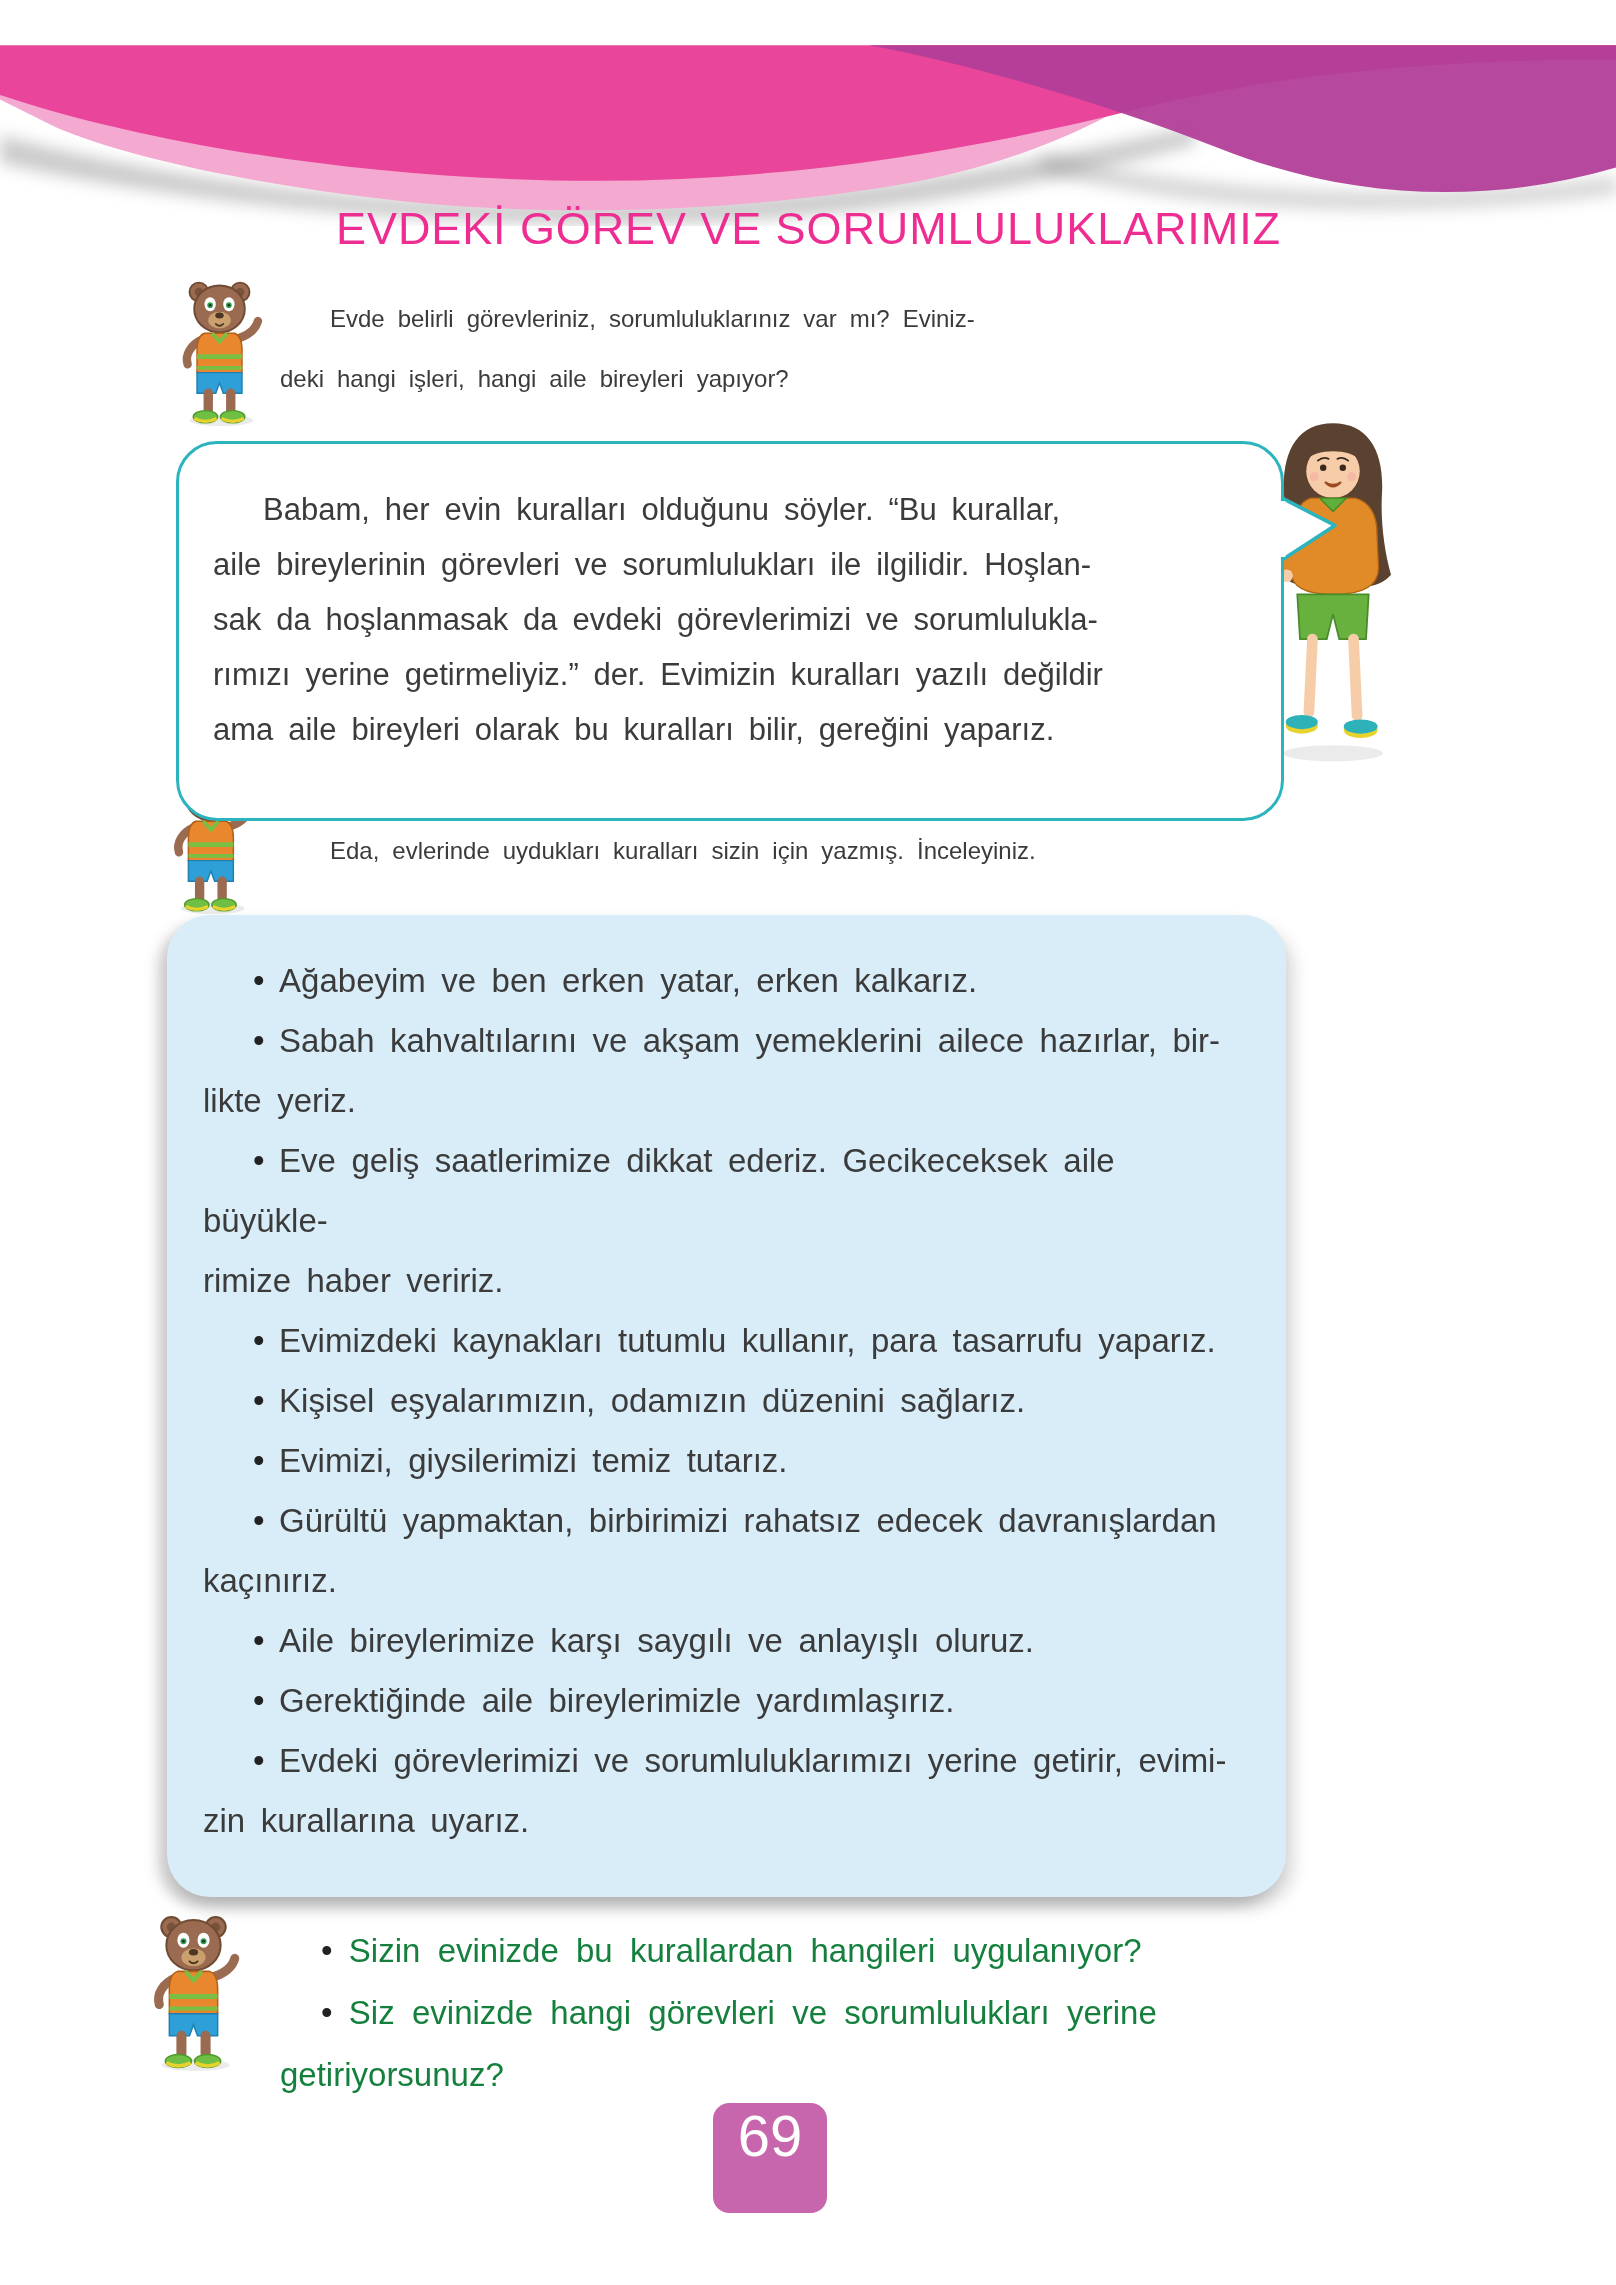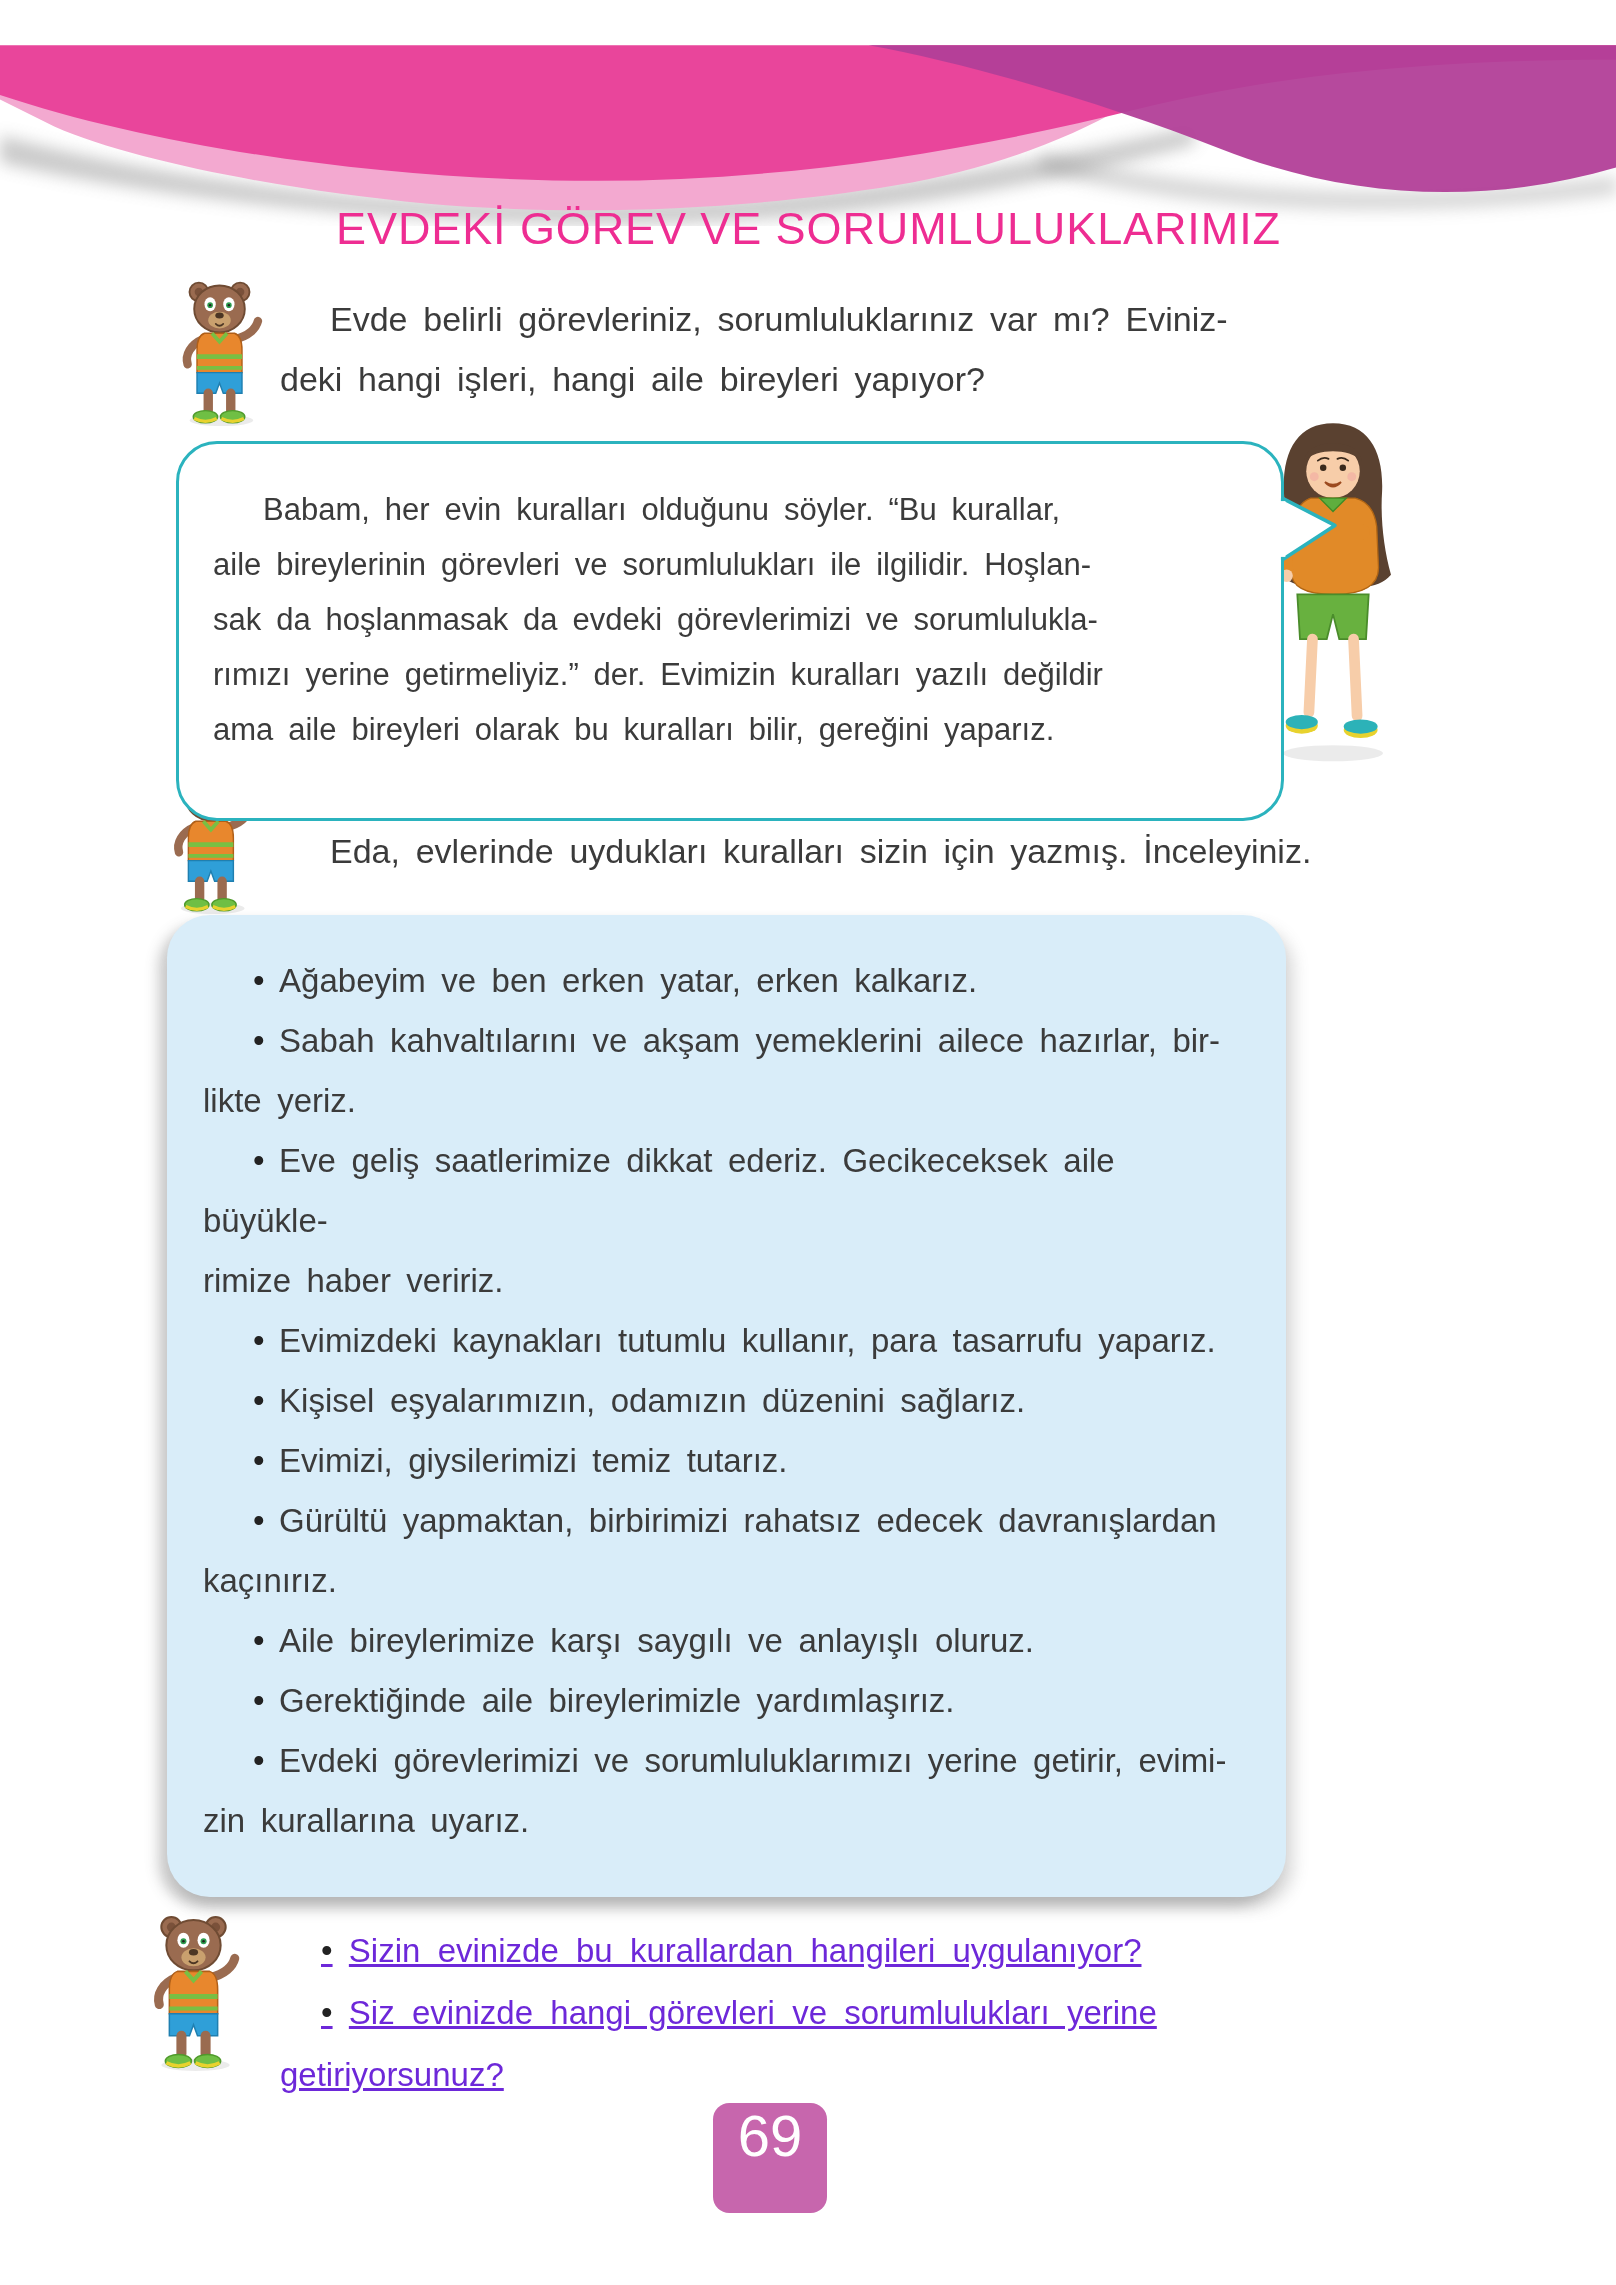--- a/index.html
+++ b/index.html
@@ -24,21 +24,21 @@
     color:#ee2d92;
     font-weight:300;
     z-index:5;
   }
   
   .handtext{
     white-space:pre-line;
     text-indent:50px;
     word-spacing:6.3px;
     line-height:60px;
-    font-size:34px;
+    font-size:24px;
     color:#3b3b3b;
   }
   
   #intro{left:280px;top:289px;width:1144px;}
   
   #bubble{
     left:176px;top:441px;width:1108px;height:380px;
     box-sizing:border-box;
     border:3.6px solid #2bb3be;
     border-radius:41px;
@@ -76,22 +76,21 @@
   .rule::before{content:"•";margin-right:14.5px;color:#222;}
   
   #questions{left:280px;top:1920px;width:1196px;}
   .question{
     margin:0;
     white-space:pre-line;
     text-indent:41px;
     word-spacing:8.1px;
     font-size:33px;
     line-height:62px;
-    color:#6d28d9;
-    text-decoration:underline;
+    color:#15803d;
   }
   .question::before{content:"•";margin-right:16.3px;color:#222;}
   
   #badge{
     left:713px;top:2103px;width:114px;height:110px;
     background:#c766ad;
     border-radius:16.3px;
     display:flex;justify-content:center;align-items:flex-start;
     padding-top:3.6px;box-sizing:border-box;
   }

